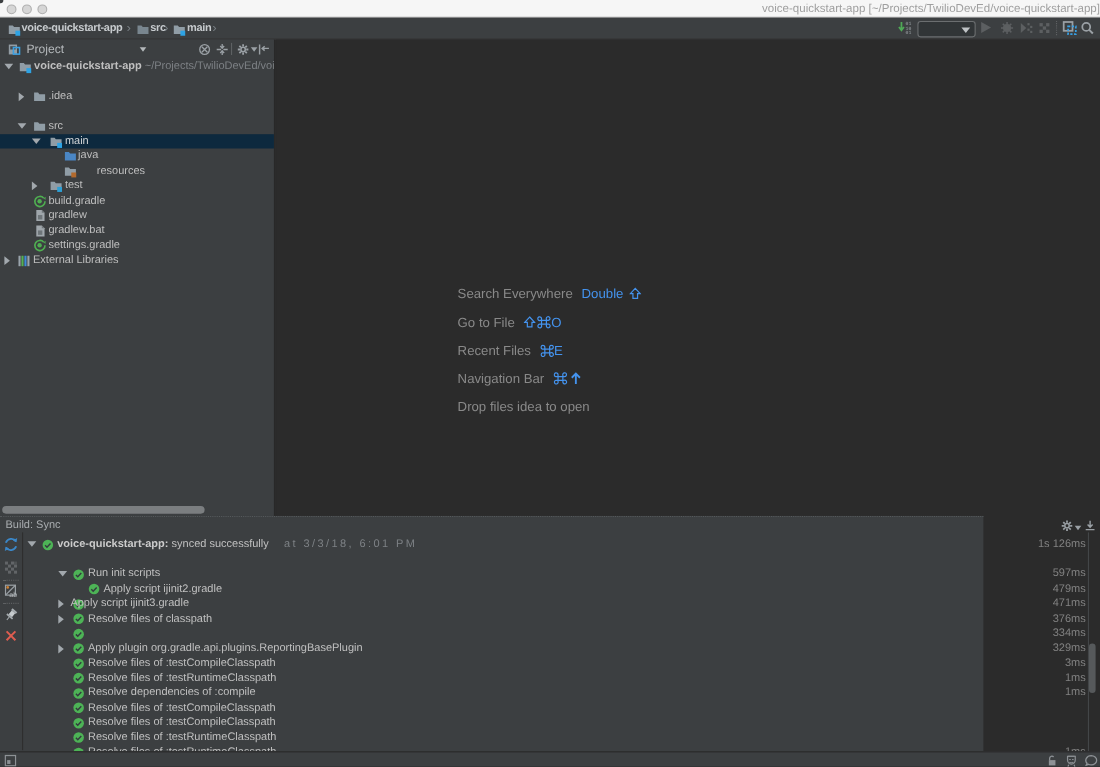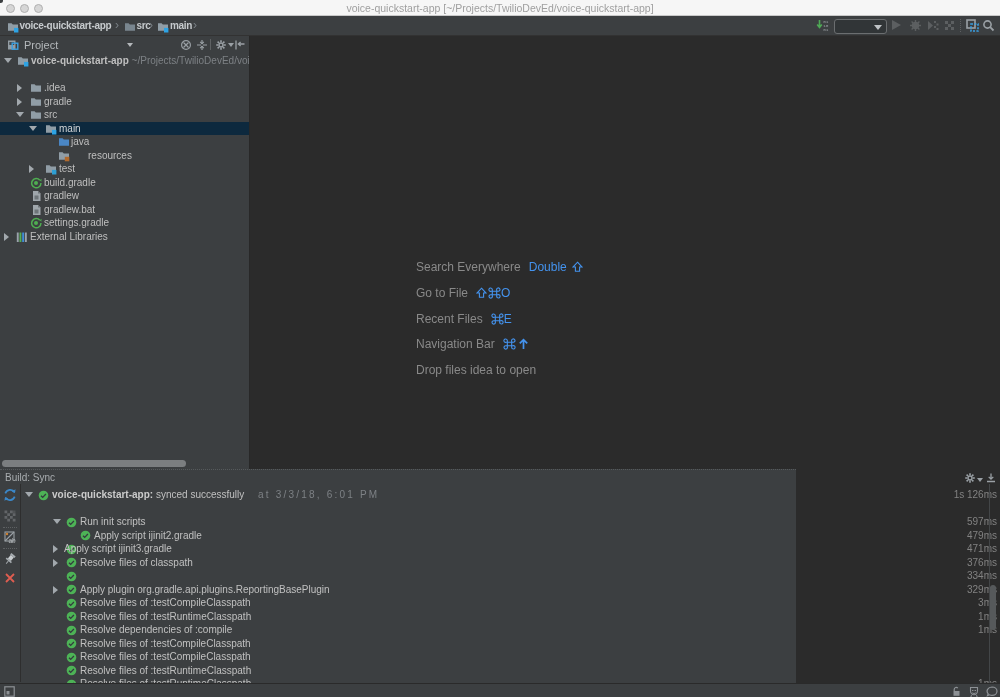--- a/index.html
+++ b/index.html
@@ -1,20 +1,20 @@
 <!DOCTYPE html>
 <html><head><meta charset="utf-8"><style>
 *{margin:0;padding:0;box-sizing:border-box}
 html,body{width:1000px;height:697px;overflow:hidden}
 body{font-family:"Liberation Sans",sans-serif;background:#2b2b2b;position:relative;font-size:11px;color:#bdbdbd}
 .abs{position:absolute}
 
 #titlebar{position:absolute;left:0;top:0;width:1000px;height:16px;background:#f6f6f6;border-bottom:1px solid #c9c9c9}
 .tl{position:absolute;top:3.5px;width:9px;height:9px;border-radius:50%;background:#d6d6d6;border:1.2px solid #b0b0b0}
-#wintitle{position:absolute;top:1.5px;left:0;width:1000px;text-align:center;font-size:10.5px;color:#9f9f9f}
+#wintitle{position:absolute;top:1.5px;left:0;width:1000px;text-align:right;font-size:10.5px;color:#9f9f9f}
 .corner{position:absolute;top:0;width:2.5px;height:2.5px;background:#3c3f41;border-bottom-right-radius:2.5px}
 
 #navbar{position:absolute;left:0;top:16px;width:1000px;height:20px;background:#3c3f41;border-bottom:1px solid #323232}
 .ctext{position:absolute;top:0;height:19px;line-height:19px;font-weight:bold;color:#c6cacd;font-size:10px;letter-spacing:-0.3px}
 .chev{position:absolute;top:0;height:19px;line-height:18px;color:#787f84;font-size:12px}
 
 #project{position:absolute;left:0;top:36px;width:250px;height:434px;background:#3c3f41;border-right:1px solid #282828}
 #phead{position:absolute;left:0;top:0;width:249px;height:18px;background:#3c3f41}
 #ptree{position:absolute;left:0;top:18px;width:249px;height:410px}
 .trow{position:absolute;left:0;width:249px;height:13.5px;font-size:10px;color:#bfbfbf;overflow:hidden}
@@ -26,28 +26,28 @@
 .tri-r{width:0;height:0;border-top:4px solid transparent;border-bottom:4px solid transparent;border-left:5.5px solid #a2a8ad;top:3px}
 .tri-d{width:0;height:0;border-left:4px solid transparent;border-right:4px solid transparent;border-top:5.5px solid #a2a8ad;top:4px}
 .gray{color:#7d8185}
 .b{font-weight:bold}
 #hscroll{position:absolute;left:2px;top:424px;width:184px;height:7px;border-radius:3.5px;background:#7b7e80}
 
 #editor{position:absolute;left:251px;top:36px;width:749px;height:434px;background:#2b2b2b}
 .sline{position:absolute;left:165px;height:14px;display:flex;align-items:center;font-size:12px;color:#898989;white-space:nowrap}
 .kb{color:#4493ee;margin-left:8px;display:flex;align-items:center;font-size:12px}
 
-#build{position:absolute;left:0;top:469px;width:796px;height:214px;background:#3c3f41;border-top:1px dotted #565a5c}
+#build{position:absolute;left:0;top:469px;width:894px;height:214px;background:#3c3f41;border-top:1px dotted #565a5c}
 #bhead{position:absolute;left:0;top:0;width:1000px;height:14px;font-size:10.5px;color:#b5b9bb}
 #bstrip{position:absolute;left:0;top:14px;width:21px;height:198px;border-right:1px solid #2e2e2e}
 .brow{position:absolute;left:0;width:1000px;height:13.5px;font-size:10px;color:#c0c0c0;overflow:hidden}
 .brow>*{position:absolute}
 .brow span{top:0;line-height:13.5px;white-space:nowrap}
 .brow svg{top:1.5px}
-.ms{right:3px;color:#828282}
+.ms{right:13px;color:#828282}
 
 #status{position:absolute;left:0;top:683px;width:1000px;height:14px;background:#3c3f41;border-top:1px solid #2a2a2a}
 </style></head>
 <body>
 <div id="titlebar">
  <div class="corner" style="left:0"></div>
  <div id="wintitle">voice-quickstart-app [~/Projects/TwilioDevEd/voice-quickstart-app]</div>
  <div class="tl" style="left:5.5px"></div>
     <div class="tl" style="left:19.5px"></div>
     <div class="tl" style="left:33.5px"></div>
@@ -153,27 +153,20 @@
           <rect x="7" y="6.9" width="4.4" height="4.6" fill="#2ea3e4"></rect>
         </svg>
         <span style="left:31px" class="b">voice-quickstart-app&nbsp;<span class="gray" style="position:static;font-weight:normal">~/Projects/TwilioDevEd/voice</span></span>
       </div>
   <div class="trow" style="top:27px">
         <i class="tri-r" style="left:17px"></i>
         <svg style="left:30px" width="12" height="12" viewBox="0 0 12 12">
           <path d="M1 2.2h3.6l1.2 1.4H11v6.2H1z" fill="#909da6"></path>
         </svg>
         <span style="left:44px">.idea</span>
-      </div>
-  <div class="trow" style="top:40.5px">
-        <i class="tri-r" style="left:17px"></i>
-        <svg style="left:30px" width="12" height="12" viewBox="0 0 12 12">
-          <path d="M1 2.2h3.6l1.2 1.4H11v6.2H1z" fill="#909da6"></path>
-        </svg>
-        <span style="left:44px">gradle</span>
       </div>
   <div class="trow" style="top:54px">
         <i class="tri-d" style="left:16px"></i>
         <svg style="left:30px" width="12" height="12" viewBox="0 0 12 12">
           <path d="M1 2.2h3.6l1.2 1.4H11v6.2H1z" fill="#909da6"></path>
         </svg>
         <span style="left:44px">src</span>
       </div>
   <div class="trow sel" style="top:67.5px">
         <i class="tri-d" style="left:29px"></i>

